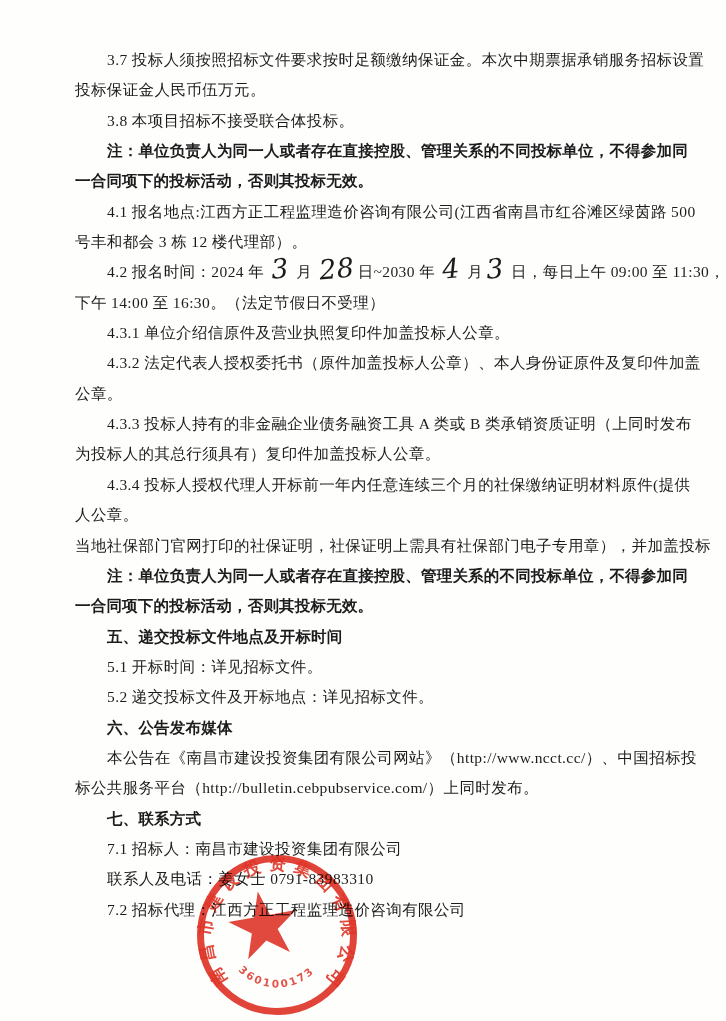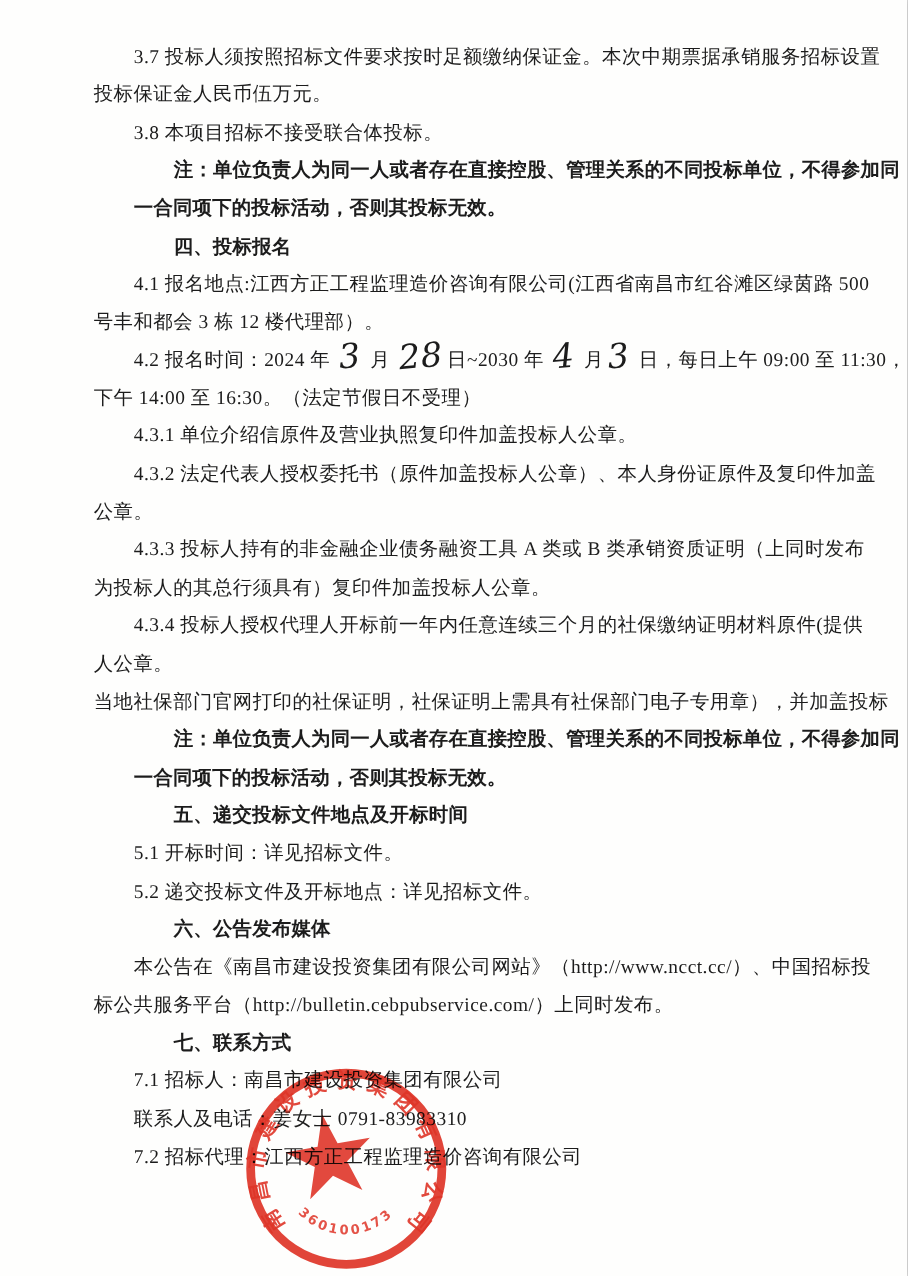--- a/index.html
+++ b/index.html
@@ -3,26 +3,26 @@
 <meta charset="utf-8">
 <style>
   html,body{margin:0;padding:0;}
   body{background:#9a9a9a;font-family:"Liberation Serif","DejaVu Serif",serif;}
   .page{
     position:relative;width:726px;height:1021px;margin:0 auto;
     background:#fefefd;overflow:hidden;color:#1c1c1c;
     box-shadow:0 0 4px rgba(0,0,0,.3);
   }
   .doc-body{
-    position:absolute;left:75px;top:31px;width:604px;
+    position:absolute;left:75px;top:45px;width:604px;
     font-size:15.5px;letter-spacing:.4px;
   }
   .line{height:30.35px;line-height:30.35px;white-space:nowrap;}
   .line.indent{padding-left:32px;}
-  .line.bold{font-weight:700;font-family:Liberation Sans, sans-serif;letter-spacing:.2px;margin-left:32px;}
+  .line.bold{font-weight:700;font-family:Liberation Sans, sans-serif;letter-spacing:.2px;}
   .hand{
     display:inline-block;
     font-family:"DejaVu Serif",serif;font-style:italic;font-weight:500;
     font-size:27px;line-height:0;padding:0 3px;
     transform:rotate(-5deg) translateY(1px);
   }
   .stamp{
     position:absolute;left:191px;top:849px;width:172px;height:172px;
     mix-blend-mode:multiply;opacity:.93;
   }
@@ -32,21 +32,20 @@
 <body>
 
 <div class="page">
 
   <div class="doc-body">
       <div class="line indent"><span>3.7 投标人须按照招标文件要求按时足额缴纳保证金。本次中期票据承销服务招标设置</span></div>
       <div class="line"><span>投标保证金人民币伍万元。</span></div>
       <div class="line indent"><span>3.8 本项目招标不接受联合体投标。</span></div>
       <div class="line bold indent"><span>注：单位负责人为同一人或者存在直接控股、管理关系的不同投标单位，不得参加同</span></div>
       <div class="line bold"><span>一合同项下的投标活动，否则其投标无效。</span></div>
-      <div class="line bold indent"><span>四、投标报名</span></div>
       <div class="line indent"><span>4.1 报名地点:江西方正工程监理造价咨询有限公司(江西省南昌市红谷滩区绿茵路 500</span></div>
       <div class="line"><span>号丰和都会 3 栋 12 楼代理部）。</span></div>
       <div class="line indent"><span>4.2 报名时间：2024 年 </span><span class="hand">3</span><span> 月 </span><span class="hand">28</span><span>日~2030 年 </span><span class="hand">4</span><span> 月</span><span class="hand">3</span><span>  日，每日上午 09:00 至 11:30，</span></div>
       <div class="line"><span>下午 14:00 至 16:30。（法定节假日不受理）</span></div>
       <div class="line indent"><span>4.3.1 单位介绍信原件及营业执照复印件加盖投标人公章。</span></div>
       <div class="line indent"><span>4.3.2 法定代表人授权委托书（原件加盖投标人公章）、本人身份证原件及复印件加盖</span></div>
       <div class="line"><span>公章。</span></div>
       <div class="line indent"><span>4.3.3 投标人持有的非金融企业债务融资工具 A 类或 B 类承销资质证明（上同时发布</span></div>
       <div class="line"><span>为投标人的其总行须具有）复印件加盖投标人公章。</span></div>
       <div class="line indent"><span>4.3.4 投标人授权代理人开标前一年内任意连续三个月的社保缴纳证明材料原件(提供</span></div>

